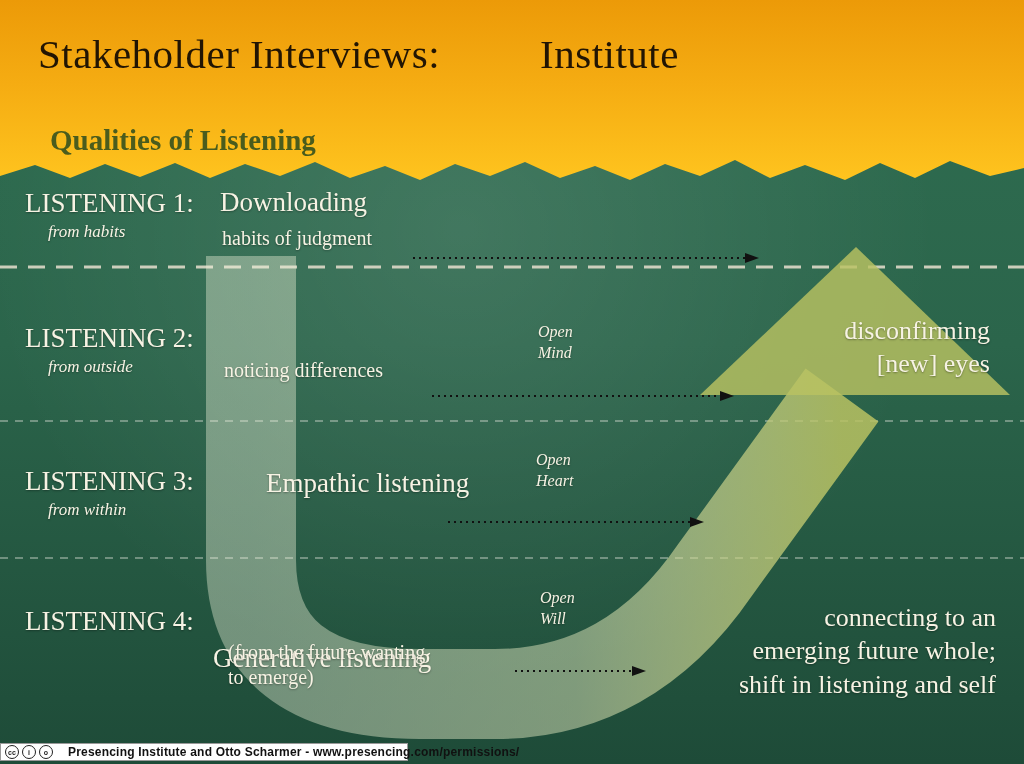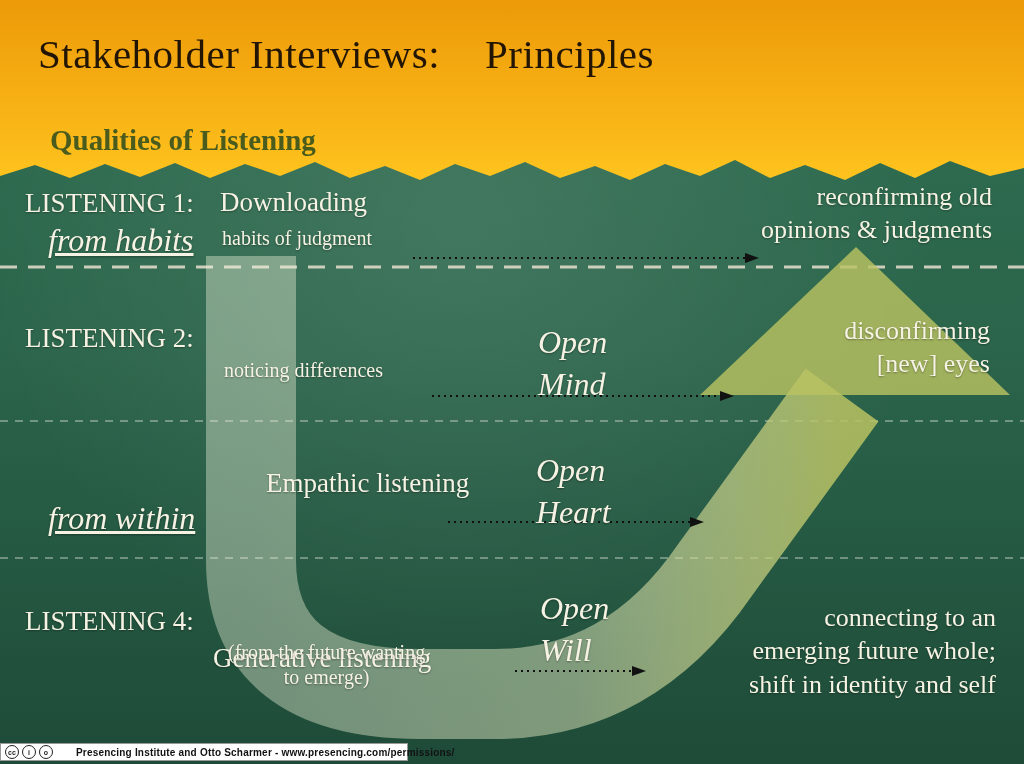--- a/index.html
+++ b/index.html
@@ -17,36 +17,36 @@
     position:absolute;left:0;top:0;width:1024px;height:186px;z-index:2;
     background:linear-gradient(180deg,#ec9a08 0%,#f5ac12 45%,#ffc51f 100%);
     clip-path:polygon(0 0,100% 0,100% 168px,990px 176px,950px 161px,915px 178px,
       880px 163px,845px 180px,805px 165px,770px 178px,735px 160px,700px 176px,
       665px 164px,630px 180px,595px 166px,560px 178px,525px 162px,490px 176px,
       455px 164px,420px 180px,385px 166px,350px 178px,315px 162px,280px 176px,
       245px 164px,210px 178px,175px 163px,140px 177px,105px 164px,70px 178px,
       35px 165px,0 176px);
   }
   .title{
-    position:absolute;left:38px;top:30px;margin:0;display:flex;gap:45px;
+    position:absolute;left:38px;top:30px;margin:0;display:flex;gap:100px;
     font-size:41px;font-weight:400;color:#221503;letter-spacing:0.5px;white-space:nowrap;text-align:center;
   }
   .subtitle{
     position:absolute;left:38px;top:112px;margin:12px;
     font-size:29px;font-weight:700;color:#4a5c1d;
   }
   
   .layer{position:absolute;left:0;top:0;z-index:1;}
   
   .t{position:absolute;z-index:3;color:#f7f3e4;text-shadow:0 1px 2px rgba(0,0,0,0.35);}
   .lvl{font-size:27px;}
-  .origin{font-size:32px;font-style:italic;text-decoration:underline;}
+  .origin{font-size:17px;font-style:italic;}
   .label{font-size:27px;}
-  .sub{font-size:20px;white-space:pre-line;line-height:1.25;text-align:center;}
-  .open{font-size:32px;font-style:italic;white-space:pre-line;line-height:1.3;}
+  .sub{font-size:20px;white-space:pre-line;line-height:1.25;}
+  .open{font-size:16px;font-style:italic;white-space:pre-line;line-height:1.3;}
   .outcome{font-size:26px;text-align:right;white-space:pre-line;line-height:1.28;}
   
   .r1-level{left:25px;top:188px;} .r1-origin{left:48px;top:222px;}
   .r1-label{left:220px;top:187px;} .r1-sub{left:222px;top:226px;}
   .r1-outcome{right:32px;top:180px;}
   
   .r2-level{left:25px;top:323px;} .r2-origin{left:48px;top:357px;}
   .r2-label{left:220px;top:322px;} .r2-sub{left:224px;top:358px;}
   .r2-open{left:538px;top:322px;} .r2-outcome{right:34px;top:314px;}
   
@@ -63,22 +63,22 @@
     background:#ffffff;display:flex;align-items:center;padding-left:4px;box-sizing:border-box;
     border:1px solid #999;
   }
   .cc-ic{
     width:12px;height:12px;border:1.2px solid #222;border-radius:50%;
     display:flex;align-items:center;justify-content:center;
     font-family:"Liberation Sans",sans-serif;font-size:7px;font-weight:700;color:#222;
     margin-right:3px;flex:0 0 auto;
   }
   .lic{
-    font-family:"Liberation Sans",sans-serif;font-size:10px;font-weight:700;
-    color:#111;letter-spacing:0.2px;margin-left:20px;white-space:nowrap;
+    font-family:"Liberation Sans",sans-serif;font-size:12px;font-weight:700;
+    color:#111;letter-spacing:0.2px;margin-left:12px;white-space:nowrap;
   }
 </style>
 </head>
 <body>
 
 <div class="slide">
 
   <svg class="layer" width="1024" height="764" viewBox="0 0 1024 764">
     <defs>
       <linearGradient id="ug" x1="0" y1="0" x2="1" y2="0">
@@ -111,53 +111,53 @@
     </g>
     <g stroke="#111" fill="#111">
       <line x1="515" y1="671" x2="632" y2="671" stroke-width="2" stroke-dasharray="2 4"></line>
       <polygon points="632,666 632,676 646,671" stroke="none"></polygon>
     </g>
   </svg>
 
   <div class="orange-band">
     <h1 class="title">
       <span>Stakeholder Interviews:</span>
-      <span>Principles</span>
+      <span>Institute</span>
     </h1>
     <h2 class="subtitle">Qualities of Listening</h2>
   </div>
 
   <div class="t lvl r1-level">LISTENING 1:</div>
   <div class="t origin r1-origin">from habits</div>
   <div class="t label r1-label">Downloading</div>
   <div class="t sub r1-sub">habits of judgment</div>
-  <div class="t outcome r1-outcome">reconfirming old
-opinions &amp; judgments</div>
 
   <div class="t lvl r2-level">LISTENING 2:</div>
+  <div class="t origin r2-origin">from outside</div>
   <div class="t sub r2-sub">noticing differences</div>
   <div class="t open r2-open">Open
 Mind</div>
   <div class="t outcome r2-outcome">disconfirming
 [new] eyes</div>
 
+  <div class="t lvl r3-level">LISTENING 3:</div>
   <div class="t origin r3-origin">from within</div>
   <div class="t label r3-label">Empathic listening</div>
   <div class="t open r3-open">Open
 Heart</div>
 
   <div class="t lvl r4-level">LISTENING 4:</div>
   <div class="t label r4-label">Generative listening</div>
   <div class="t sub r4-sub">(from the future wanting
 to emerge)</div>
   <div class="t open r4-open">Open
 Will</div>
   <div class="t outcome r4-outcome">connecting to an
 emerging future whole;
-shift in identity and self</div>
+shift in listening and self</div>
 
   <div class="footer">
     <span class="cc-ic">cc</span>
     <span class="cc-ic">i</span>
     <span class="cc-ic">o</span>
     <span class="lic">Presencing Institute and Otto Scharmer - www.presencing.com/permissions/</span>
   </div>
 
 </div>
 

